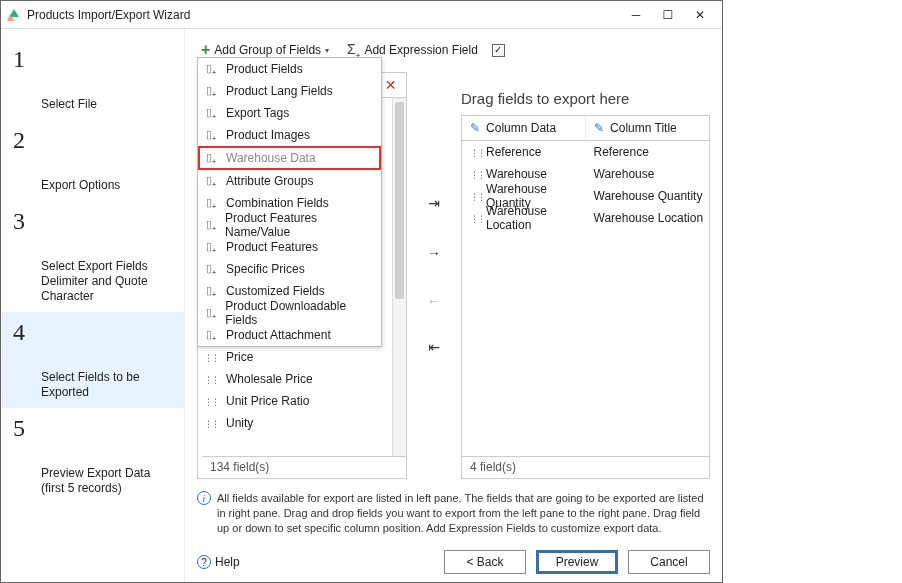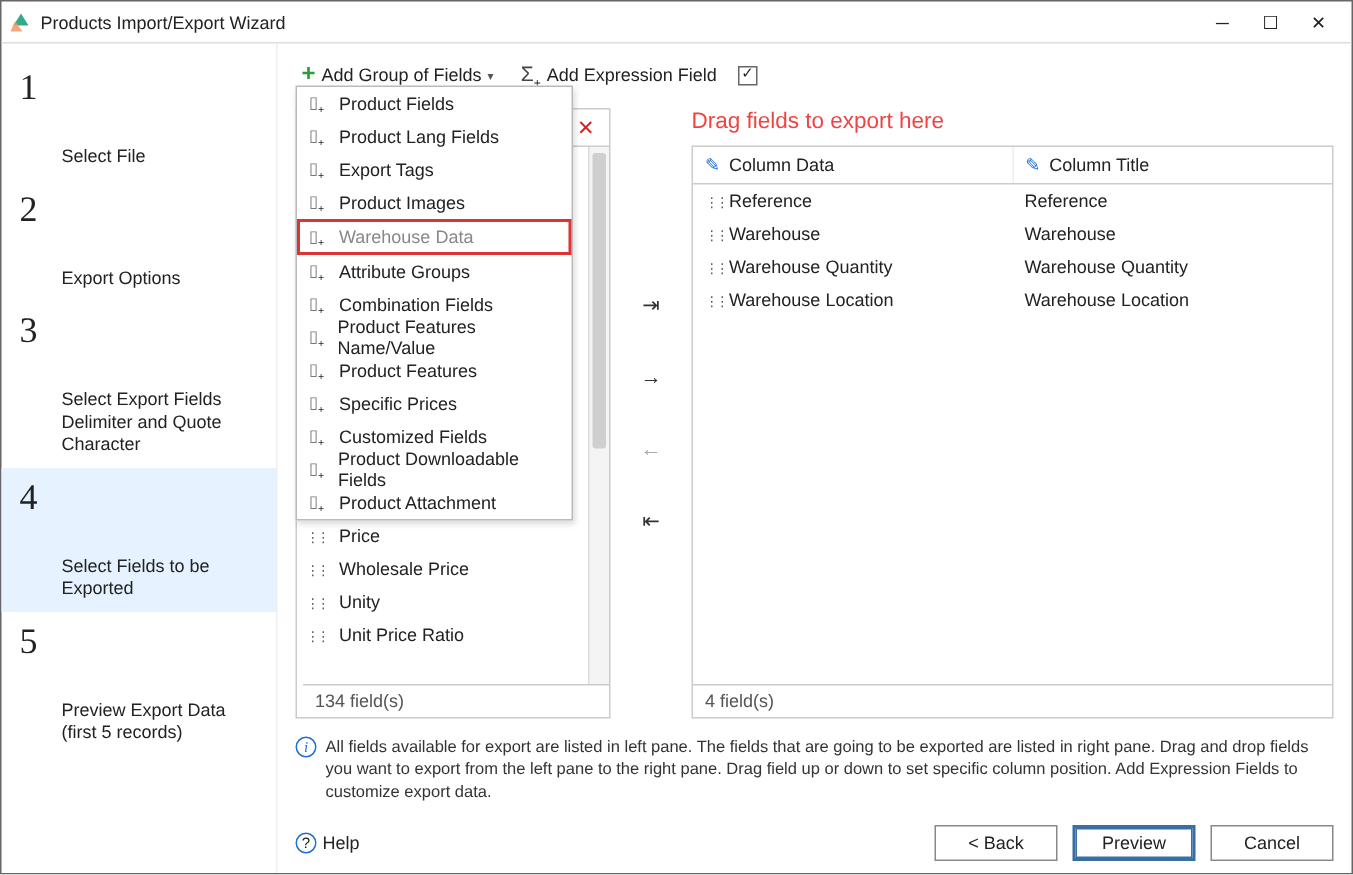--- a/index.html
+++ b/index.html
@@ -1,38 +1,38 @@
 <!DOCTYPE html>
 <html><head>
 <meta charset="utf-8">
 <style>
   * { box-sizing: border-box; margin: 0; padding: 0; font-family: "Segoe UI", Tahoma, sans-serif; font-size: 12px; color: #222; }
   html,body { width: 902px; height: 583px; overflow: hidden; }
-  .window { width: 902px; height: 583px; border: 1px solid #666; background: #fff; display: flex; flex-direction: column; }
+  .window { width: 723px; height: 583px; border: 1px solid #666; background: #fff; display: flex; flex-direction: column; }
   .titlebar { height: 28px; border-bottom: 1px solid #ddd; display: flex; align-items: center; padding: 0 6px; }
   .titlebar .logo { width: 14px; height: 14px; margin-right: 6px; display:inline-block; }
   .titlebar .title { flex: 1; }
   .titlebar .btn { width: 32px; height: 24px; display: flex; align-items: center; justify-content: center; cursor: default; }
   .body { flex: 1; display: flex; min-height: 0;}
   .sidebar { width: 184px; border-right: 1px solid #eee; padding-top: 10px; }
   .step { display: flex; align-items: flex-start; padding: 8px 12px; gap: 10px; cursor: pointer; }
   .step.active { background: #e6f2ff; }
   .step .num { font-family: "Times New Roman", serif; font-size: 24px; line-height: 1; width: 18px; }
   .step .label { flex:1; padding-top: 4px; line-height: 1.25; margin-top: 46px; }
   .main { flex: 1; display: flex; flex-direction: column; padding: 10px 12px 8px 12px; min-width:0;}
   .toolbar { display: flex; align-items: center; gap: 10px; margin-bottom: 10px; position: relative; }
   .tool-btn { display: inline-flex; align-items: center; gap: 4px; padding: 2px 4px; cursor: pointer; }
   .plus-icon { color: #2e9a3a; font-size: 16px; font-weight: bold; }
   .expr-icon { font-size: 14px; color:#444; }
   .checkbox { width: 13px; height: 13px; border: 1px solid #666; display:inline-flex; align-items:center; justify-content:center; font-size:10px; line-height:1; }
   .workspace { flex: 1; display: flex; gap: 12px; min-height: 0; }
   .panel { display: flex; flex-direction: column; min-height:0; }
   .left-panel { width: 210px; }
   .right-panel { flex: 1; }
-  .right-panel .ph-title { color:#ef4444; font-size:15px; margin-bottom:8px; }
+  .right-panel .ph-title { color:#404040; font-size:15px; margin-bottom:8px;margin-top:18px; }
   .list { flex:1; border: 1px solid #ccc; overflow: hidden; background:#fff; position:relative; }
   .left-panel .list-header { height: 25px; border-bottom: 1px solid #ccc; display:flex; }
   .left-panel .list-header .spacer { flex:1; }
   .del-btn { width: 32px; border-left:1px solid #ccc; display:flex; align-items:center; justify-content:center; color:#d22; font-size:14px; cursor:pointer;}
   .field-item { display:flex; align-items:center; gap:12px; height:22px; padding:0 6px; }
   .field-icon { width:10px; display:inline-block; text-align:center; color:#555; letter-spacing:-1px;}
   .field-icon::before { content:"⋮⋮"; font-size:9px; letter-spacing:-2px; }
   .footer { height:22px; border-top:1px solid #ccc; padding:3px 8px; color:#555; background:#fff;}
   .right-panel .list-header { height:25px; border-bottom:1px solid #ccc; display:flex; }
   .col { flex:1; display:flex; align-items:center; gap:6px; padding:0 8px; border-right:1px solid #eee; }
@@ -181,25 +181,25 @@
                 <div class="field-item">
                   <span class="field-icon"></span>
                   <span>Price</span>
                 </div>
                 <div class="field-item">
                   <span class="field-icon"></span>
                   <span>Wholesale Price</span>
                 </div>
                 <div class="field-item">
                   <span class="field-icon"></span>
+                  <span>Unit Price Ratio</span>
+                </div>
+                <div class="field-item">
+                  <span class="field-icon"></span>
                   <span>Unity</span>
-                </div>
-                <div class="field-item">
-                  <span class="field-icon"></span>
-                  <span>Unit Price Ratio</span>
                 </div>
               </div>
             <div class="left-scroll">
                 <div class="thumb"></div>
               </div>
             <div class="footer" style="position:absolute;bottom:0;left:4px;right:0;">134 field(s)</div>
           </div>
         </div>
 
         <div class="arrows">

